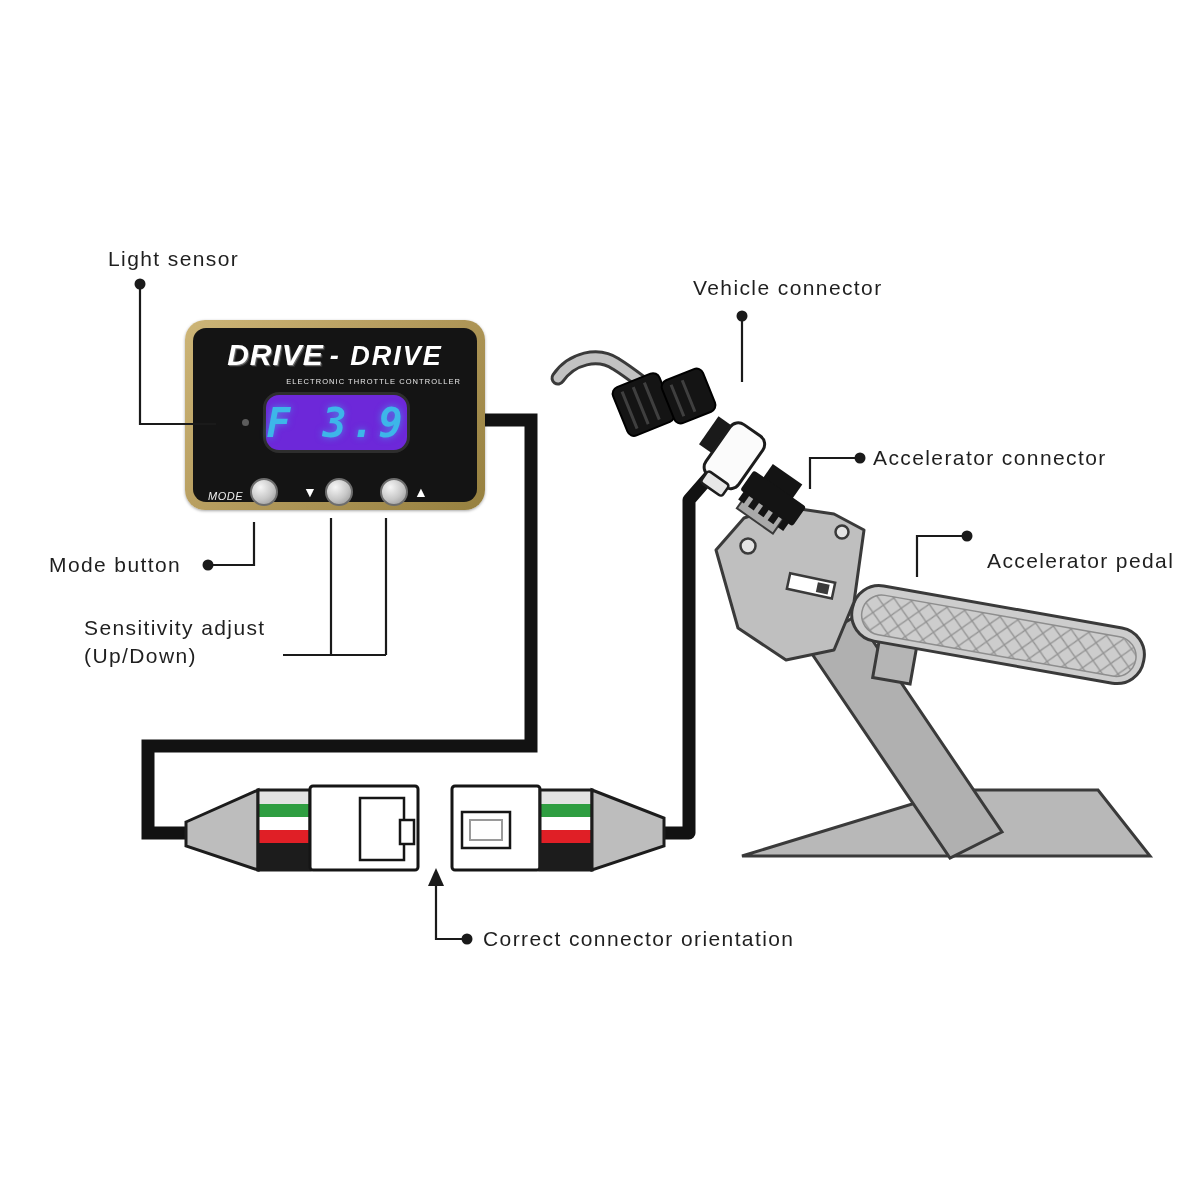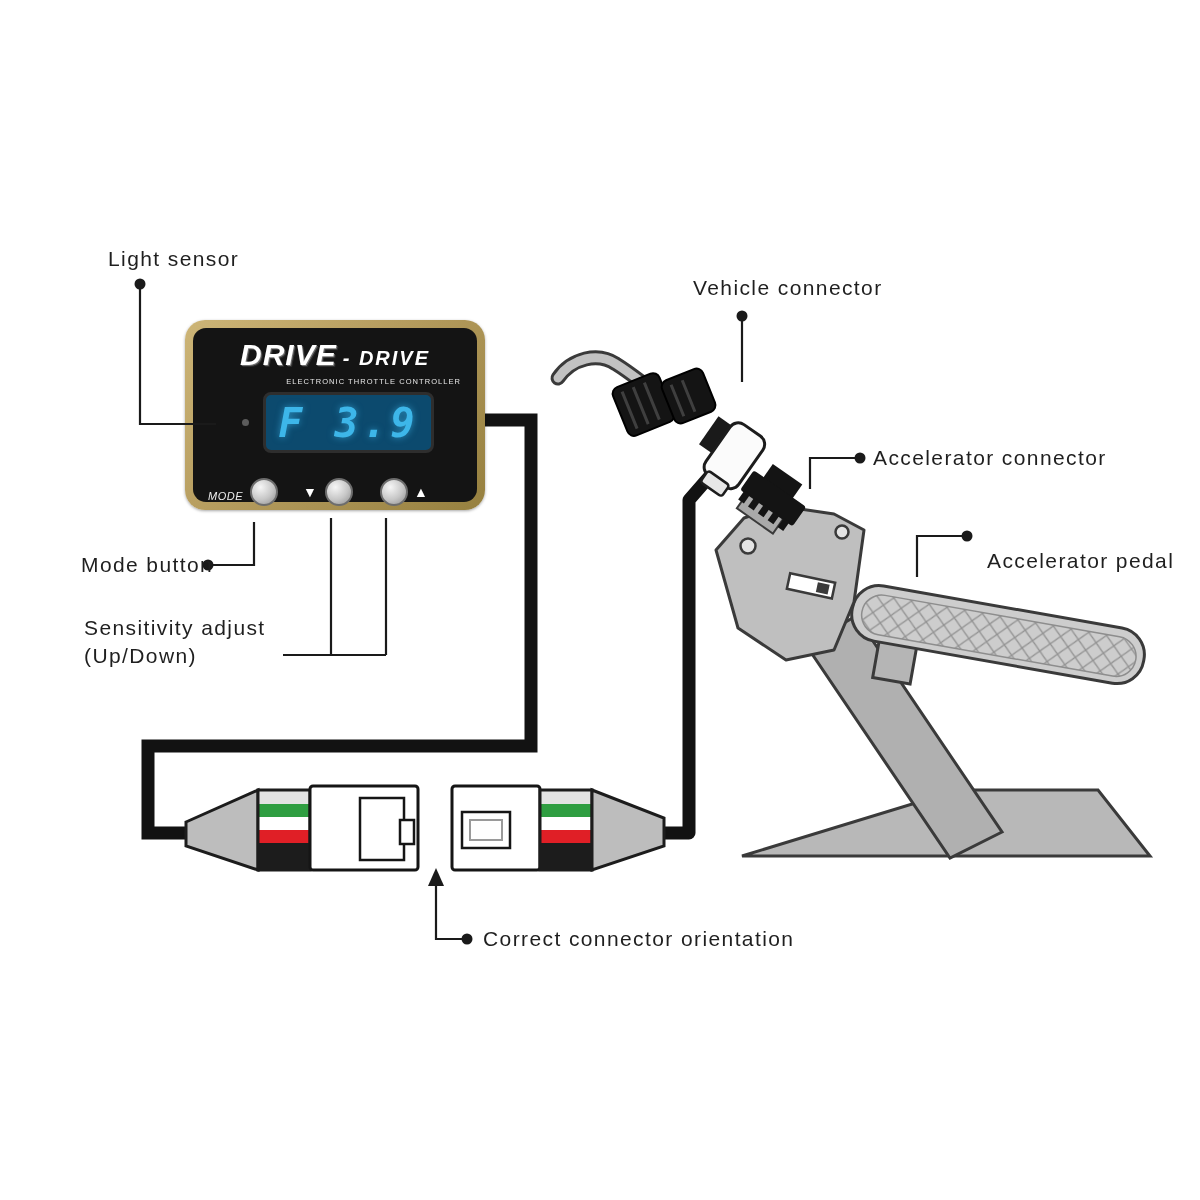--- a/index.html
+++ b/index.html
@@ -12,24 +12,24 @@
          white-space:nowrap;line-height:28px;}
   .label.two-line{white-space:normal;text-align:left;}
   
   .device{position:absolute;left:185px;top:320px;width:300px;height:190px;z-index:4;
           background:linear-gradient(135deg,#cdb577 0%,#b59c5e 45%,#96803f 100%);
           border-radius:20px;padding:8px;box-sizing:border-box;box-shadow:0 1px 3px rgba(0,0,0,.35);}
   .device-inner{position:relative;width:100%;height:100%;background:#141414;border-radius:13px;}
   .brand-row{position:absolute;top:10px;left:0;width:100%;text-align:center;}
   .saas-logo{font-size:30px;font-weight:bold;font-style:italic;color:#ffffff;letter-spacing:1px;
              text-shadow:1px 1px 0 #6e6e6e,2px 2px 0 #2a2a2a;}
-  .drive-text{font-size:20px;font-weight:bold;font-style:italic;color:#ffffff;letter-spacing:2px;margin-left:6px;}
+  .drive-text{font-size:27px;font-weight:bold;font-style:italic;color:#ffffff;letter-spacing:2px;margin-left:6px;}
   .subtitle{position:absolute;top:49px;right:16px;font-size:7.5px;letter-spacing:1.05px;color:#e8e8e8;}
-  .display{position:absolute;left:70px;top:64px;width:171px;height:61px;background:#0c4a6e;
-           border:3px solid #2e2e2e;border-radius:8px;box-sizing:border-box;
+  .display{position:absolute;left:70px;top:64px;width:147px;height:61px;background:#6d28d9;
+           border:3px solid #2e2e2e;border-radius:16px;box-sizing:border-box;
            display:flex;align-items:center;justify-content:center;}
   .digits{font-family:"DejaVu Sans Mono", monospace;font-style:italic;font-weight:bold;
           font-size:40px;color:#3db6e9;letter-spacing:4px;
           text-shadow:0 0 7px rgba(61,182,233,.65);}
   .sensor-dot{position:absolute;left:49px;top:91px;width:7px;height:7px;border-radius:50%;background:#5c5c5c;}
   .mode-label{position:absolute;left:15px;top:162px;font-size:11px;font-weight:normal;font-style:italic;
               color:#ededed;letter-spacing:.5px;}
   .btn{position:absolute;width:28px;height:28px;border-radius:50%;box-sizing:border-box;
        background:radial-gradient(circle at 35% 30%,#f6f6f6 0%,#c6c6c6 55%,#8d8d8d 100%);
        border:2px solid #6d6d6d;top:150px;}
@@ -177,20 +177,20 @@
       <circle cx="967" cy="536" r="5.5"></circle>
       <circle cx="467" cy="939" r="5.5"></circle>
       <polygon points="428,886 444,886 436,868"></polygon>
     </g>
   </svg>
 
   <div class="label" style="left:108px;top:245px;">Light sensor</div>
   <div class="label" style="left:693px;top:274px;">Vehicle connector</div>
   <div class="label" style="left:873px;top:444px;">Accelerator connector</div>
   <div class="label" style="left:987px;top:547px;text-align:center;">Accelerator pedal</div>
-  <div class="label" style="left:49px;top:551px;margin-left:32px;">Mode button</div>
+  <div class="label" style="left:49px;top:551px;">Mode button</div>
   <div class="label two-line" style="left:84px;top:614px;width:192px;">
     <div>Sensitivity adjust</div>
     <div>(Up/Down)</div>
   </div>
   <div class="label" style="left:483px;top:925px;">Correct connector orientation</div>
 
 </div>
 
 </body></html>

